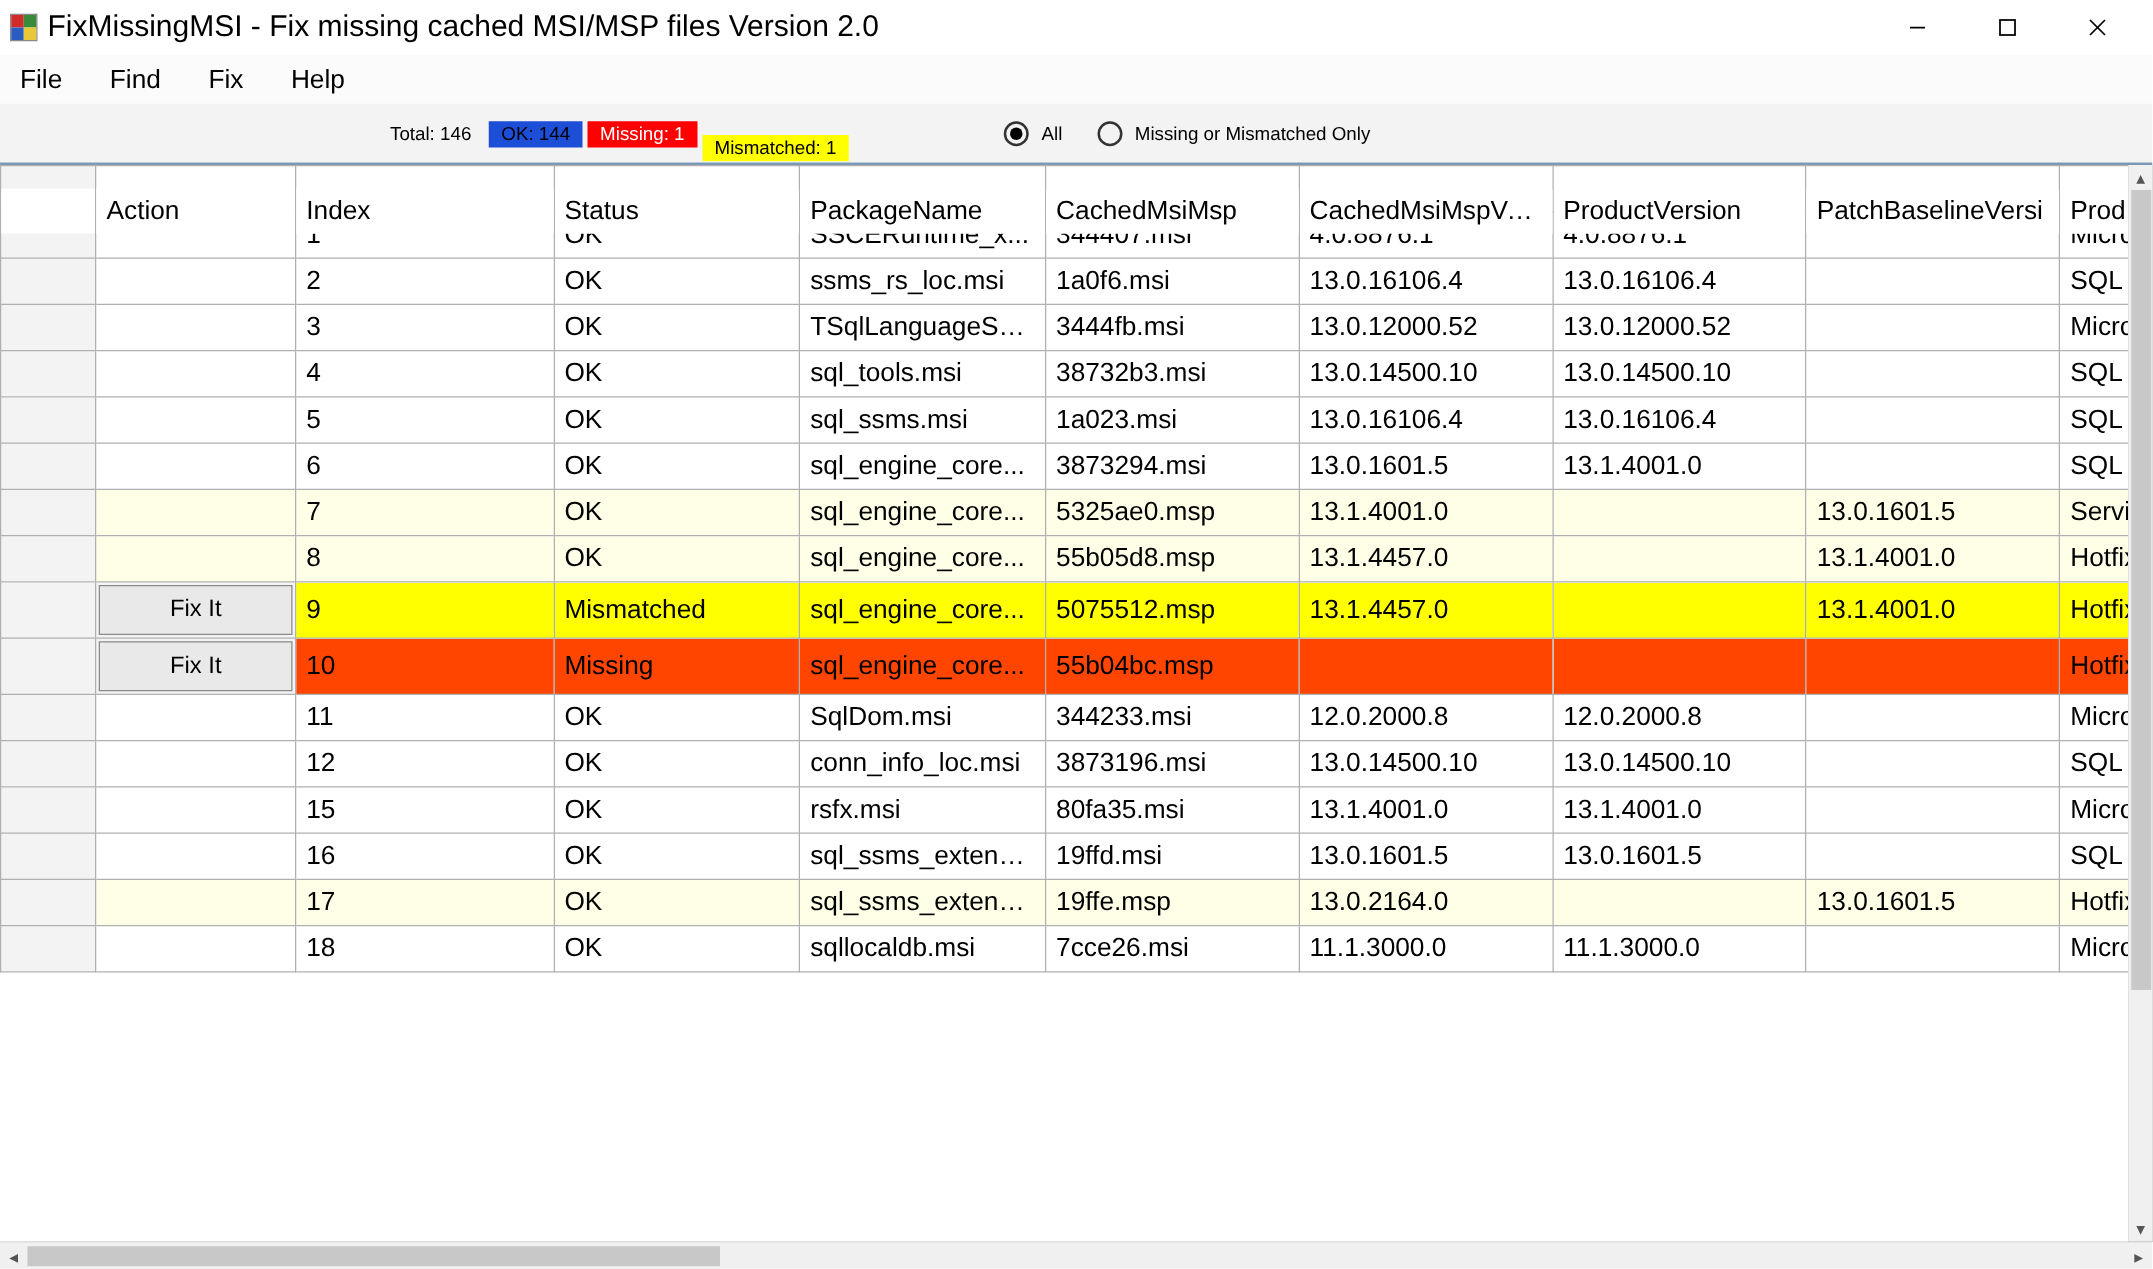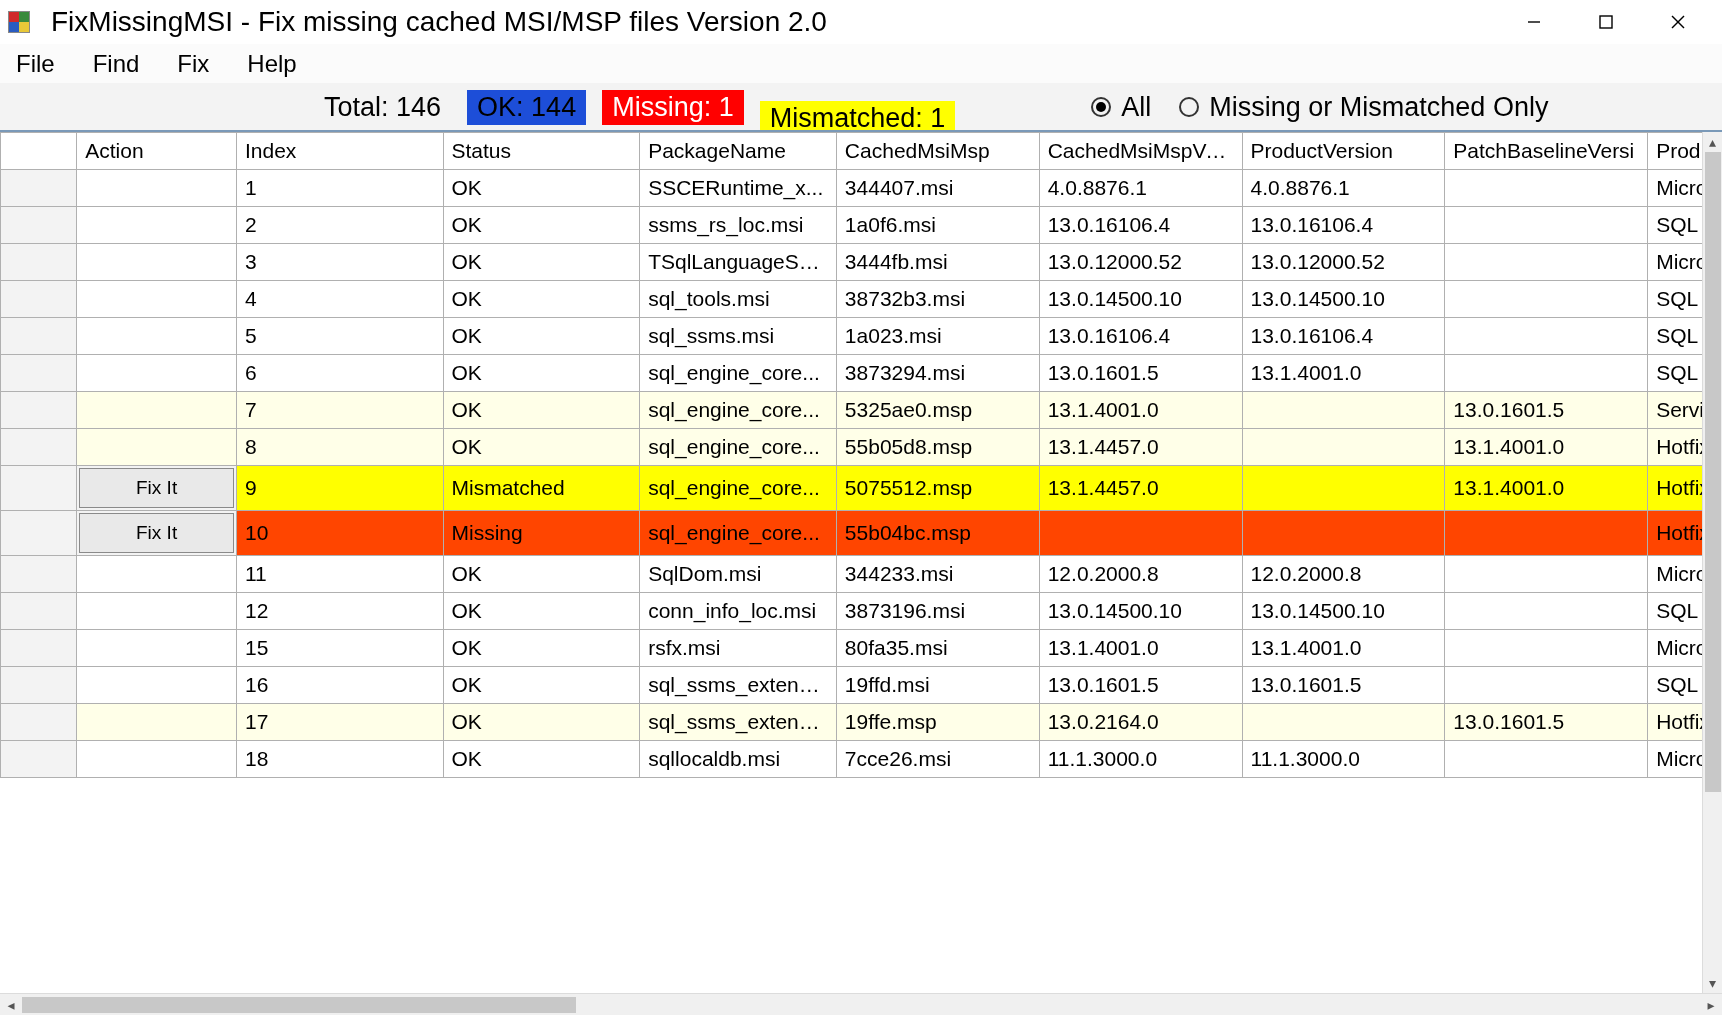--- a/index.html
+++ b/index.html
@@ -27,24 +27,23 @@
       margin-right: 8px;
       display: inline-flex;
       flex-wrap: wrap;
       border: 1px solid #888;
     }
     .titlebar .appicon .q {
       width: 10px; height: 10px;
     }
     .titlebar .title {
       flex: 1;
-      font-size: 28px;
+      font-size: 24px;
       color: #000;
       white-space: nowrap;
-      margin-left: 13px;
     }
     .winbtns {
       display: flex;
       gap: 0;
     }
     .winbtn {
       width: 72px;
       height: 44px;
       display: flex;
       align-items: center;
@@ -57,35 +56,35 @@
 
     
     .menubar {
       display: flex;
       align-items: center;
       height: 40px;
       padding: 0 8px;
       gap: 22px;
       background: #fbfbfb;
       border-bottom: 1px solid #f3f3f3;
-      font-size: 24px;
+      font-size: 21px;
     }
     .menubar .menuitem {
       padding: 4px 8px;
     }
 
     
     .statusbar {
       display: flex;
       align-items: center;
       height: 46px;
       background: #f3f3f3;
       padding: 0 8px;
-      gap: 16px;
-      font-size: 27px;
+      gap: 4px;
+      font-size: 15px;
     }
     .statusbar .spacer-left { width: 290px; }
     .statusbar .chip {
       padding: 2px 10px;
       white-space: nowrap;
     }
     .chip.total   { background: transparent; }
     .chip.ok      { background: #1d4ed8; }
     .chip.missing { background: #ff0000; color: #ffffff; }
     .chip.mism    { background: #ffff00; color: #000000; margin-top: 23px; }
@@ -134,21 +133,21 @@
       overflow: hidden;
       white-space: nowrap;
       text-overflow: ellipsis;
       height: 37px;
       font-size: 21px;
       font-weight: normal;
     }
     .datagrid thead th {
       background: #ffffff;
       position: sticky;
-      top: 0;
+      top: 18px;
     }
     .col-rowhdr  { width: 62px;  background:#f3f3f3;}
     .col-action  { width: 130px; }
     .col-index   { width: 168px; }
     .col-status  { width: 160px; }
     .col-package { width: 160px; }
     .col-cached  { width: 165px; }
     .col-cver    { width: 165px; }
     .col-pver    { width: 165px; }
     .col-pbver   { width: 165px; }

